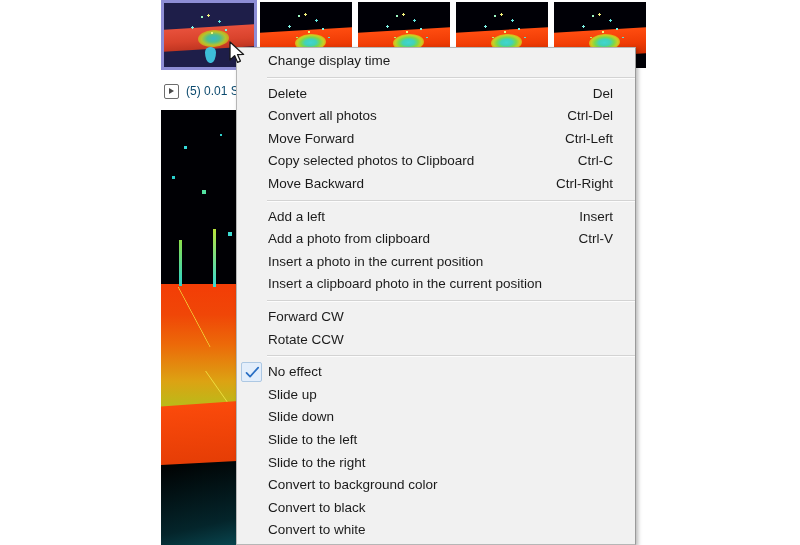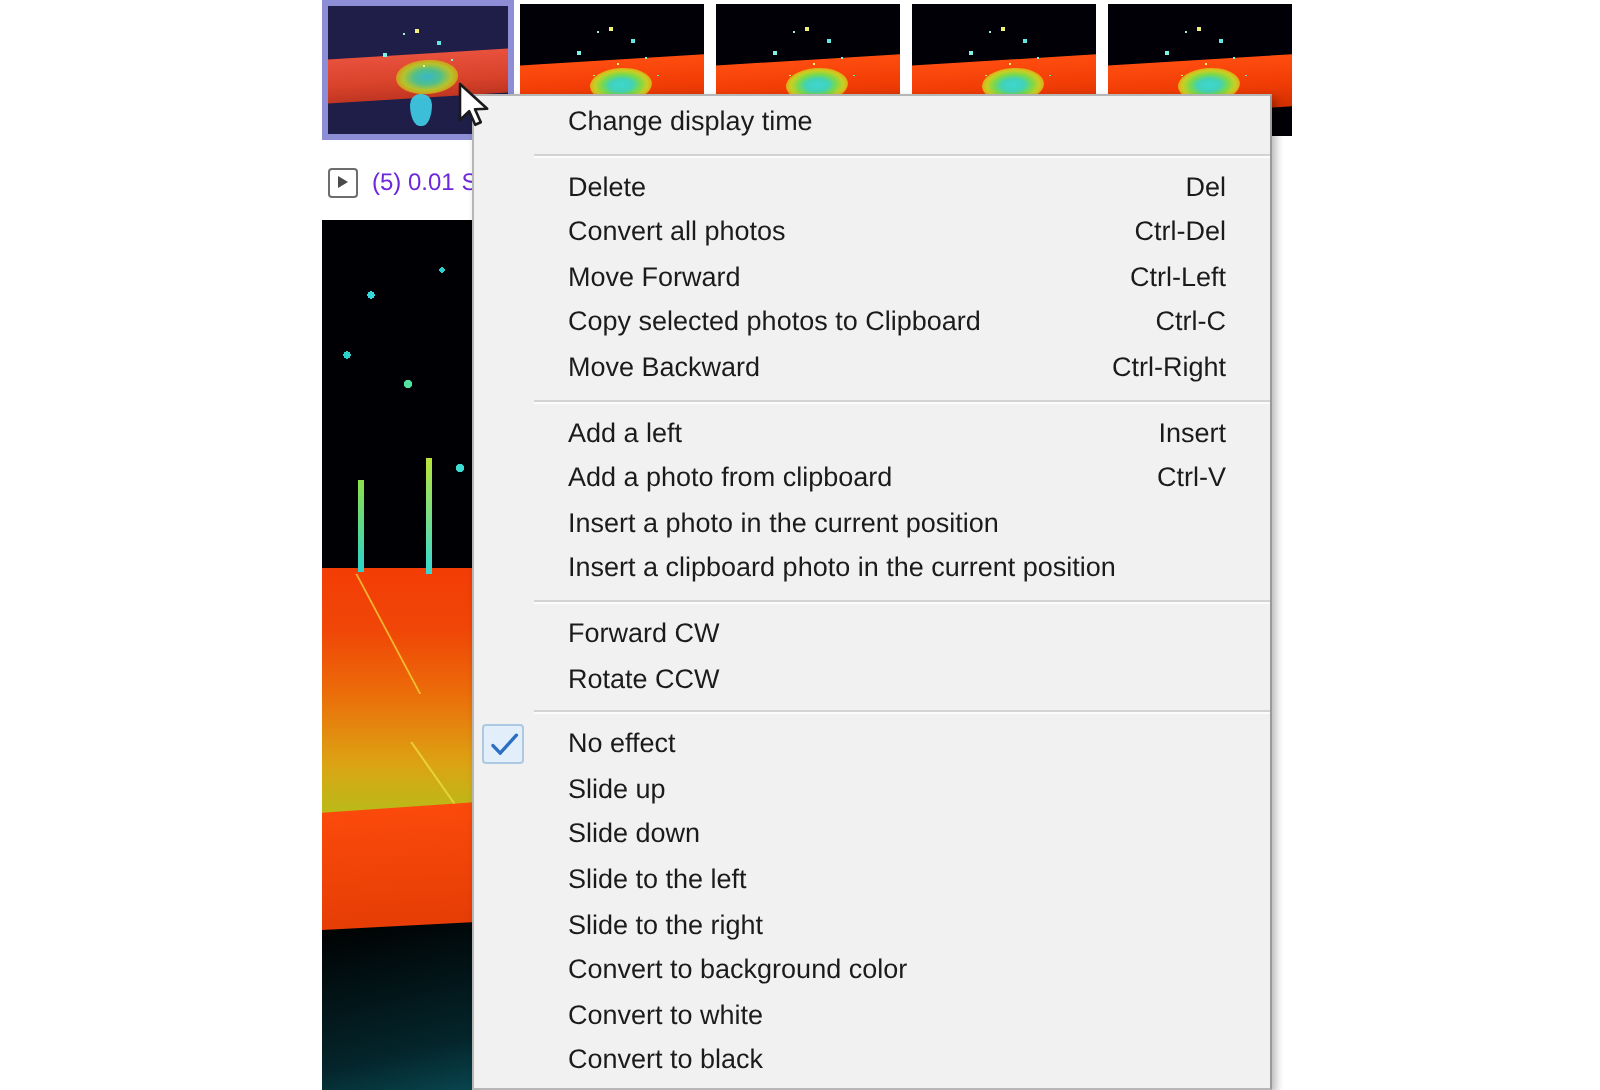--- a/index.html
+++ b/index.html
@@ -145,21 +145,21 @@
   #play-icon::after {
     content: "";
     position: absolute;
     left: 4px; top: 3px;
     border-left: 5px solid #4a4a4a;
     border-top: 3.5px solid transparent;
     border-bottom: 3.5px solid transparent;
   }
   #status-text {
     font-size: 12px;
-    color: #6d28d9;
+    color: #0c4a6e;
     margin-left: 7px;
     white-space: nowrap;
   }
 
   
   #preview {
     position: absolute;
     left: 161px; top: 110px;
     width: 639px; height: 435px;
     background: #ffffff;
@@ -279,21 +279,21 @@
     position: relative;
     height: 22.6px;
     line-height: 22.6px;
     display: flex;
     align-items: center;
     padding-left: 31px;
     padding-right: 22px;
     white-space: nowrap;
     cursor: default;
   }
-  .mi-label { flex: 1 1 auto; margin-left: 16px; }
+  .mi-label { flex: 1 1 auto; }
   .mi-accel {
     flex: 0 0 auto;
     color: #1b1b1b;
   }
   .menu-sep {
     height: 1px;
     margin: 4px 0 4px 30px;
     background: #d3d3d3;
     border-bottom: 1px solid #fcfcfc;
   }
@@ -457,24 +457,24 @@
       <div class="menu-item">
         <span class="mi-label">Slide to the left</span>
       </div>
       <div class="menu-item">
         <span class="mi-label">Slide to the right</span>
       </div>
       <div class="menu-item">
         <span class="mi-label">Convert to background color</span>
       </div>
       <div class="menu-item">
+        <span class="mi-label">Convert to black</span>
+      </div>
+      <div class="menu-item">
         <span class="mi-label">Convert to white</span>
-      </div>
-      <div class="menu-item">
-        <span class="mi-label">Convert to black</span>
       </div>
     </div>
 
   <div id="cursor">
     <svg width="18" height="26" viewBox="0 0 18 26">
       <path d="M1,1 L1,19 L5.6,14.6 L8.6,21.4 L11.4,20.1 L8.5,13.6 L14.6,13.4 Z" fill="#ffffff" stroke="#1a1a1a" stroke-width="1.3" stroke-linejoin="round"></path>
     </svg>
   </div>
 
 </div>

